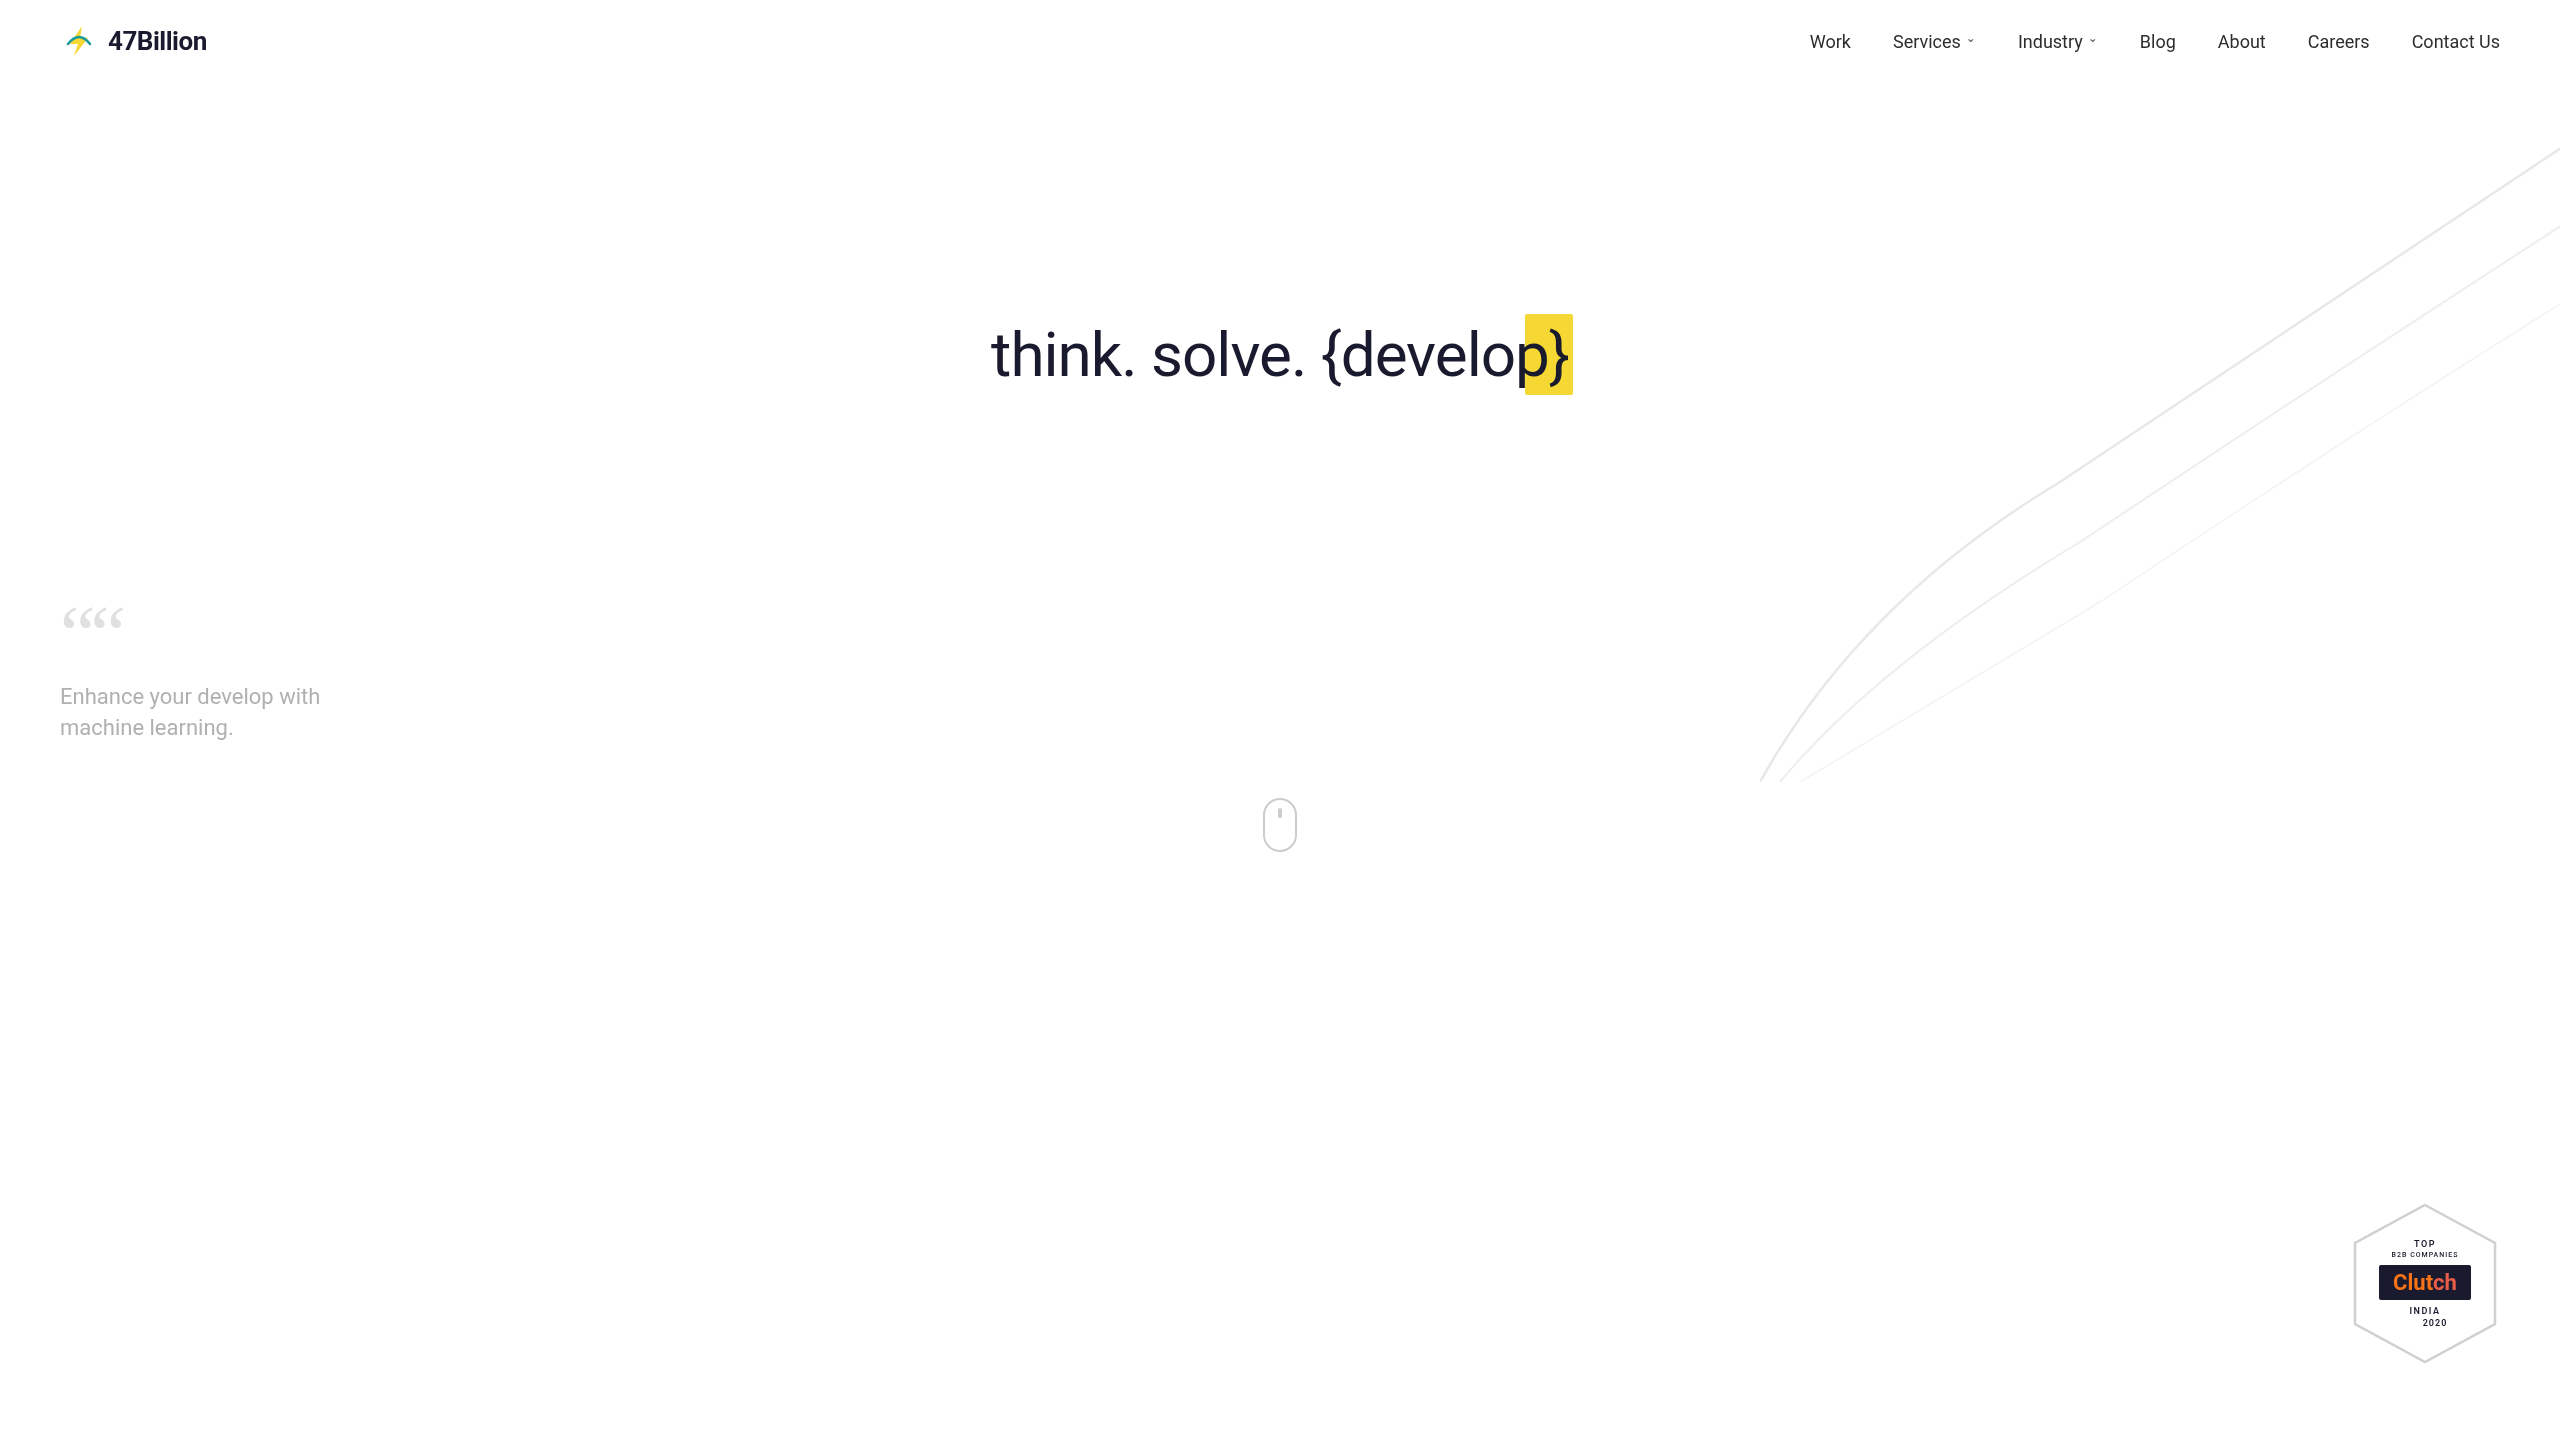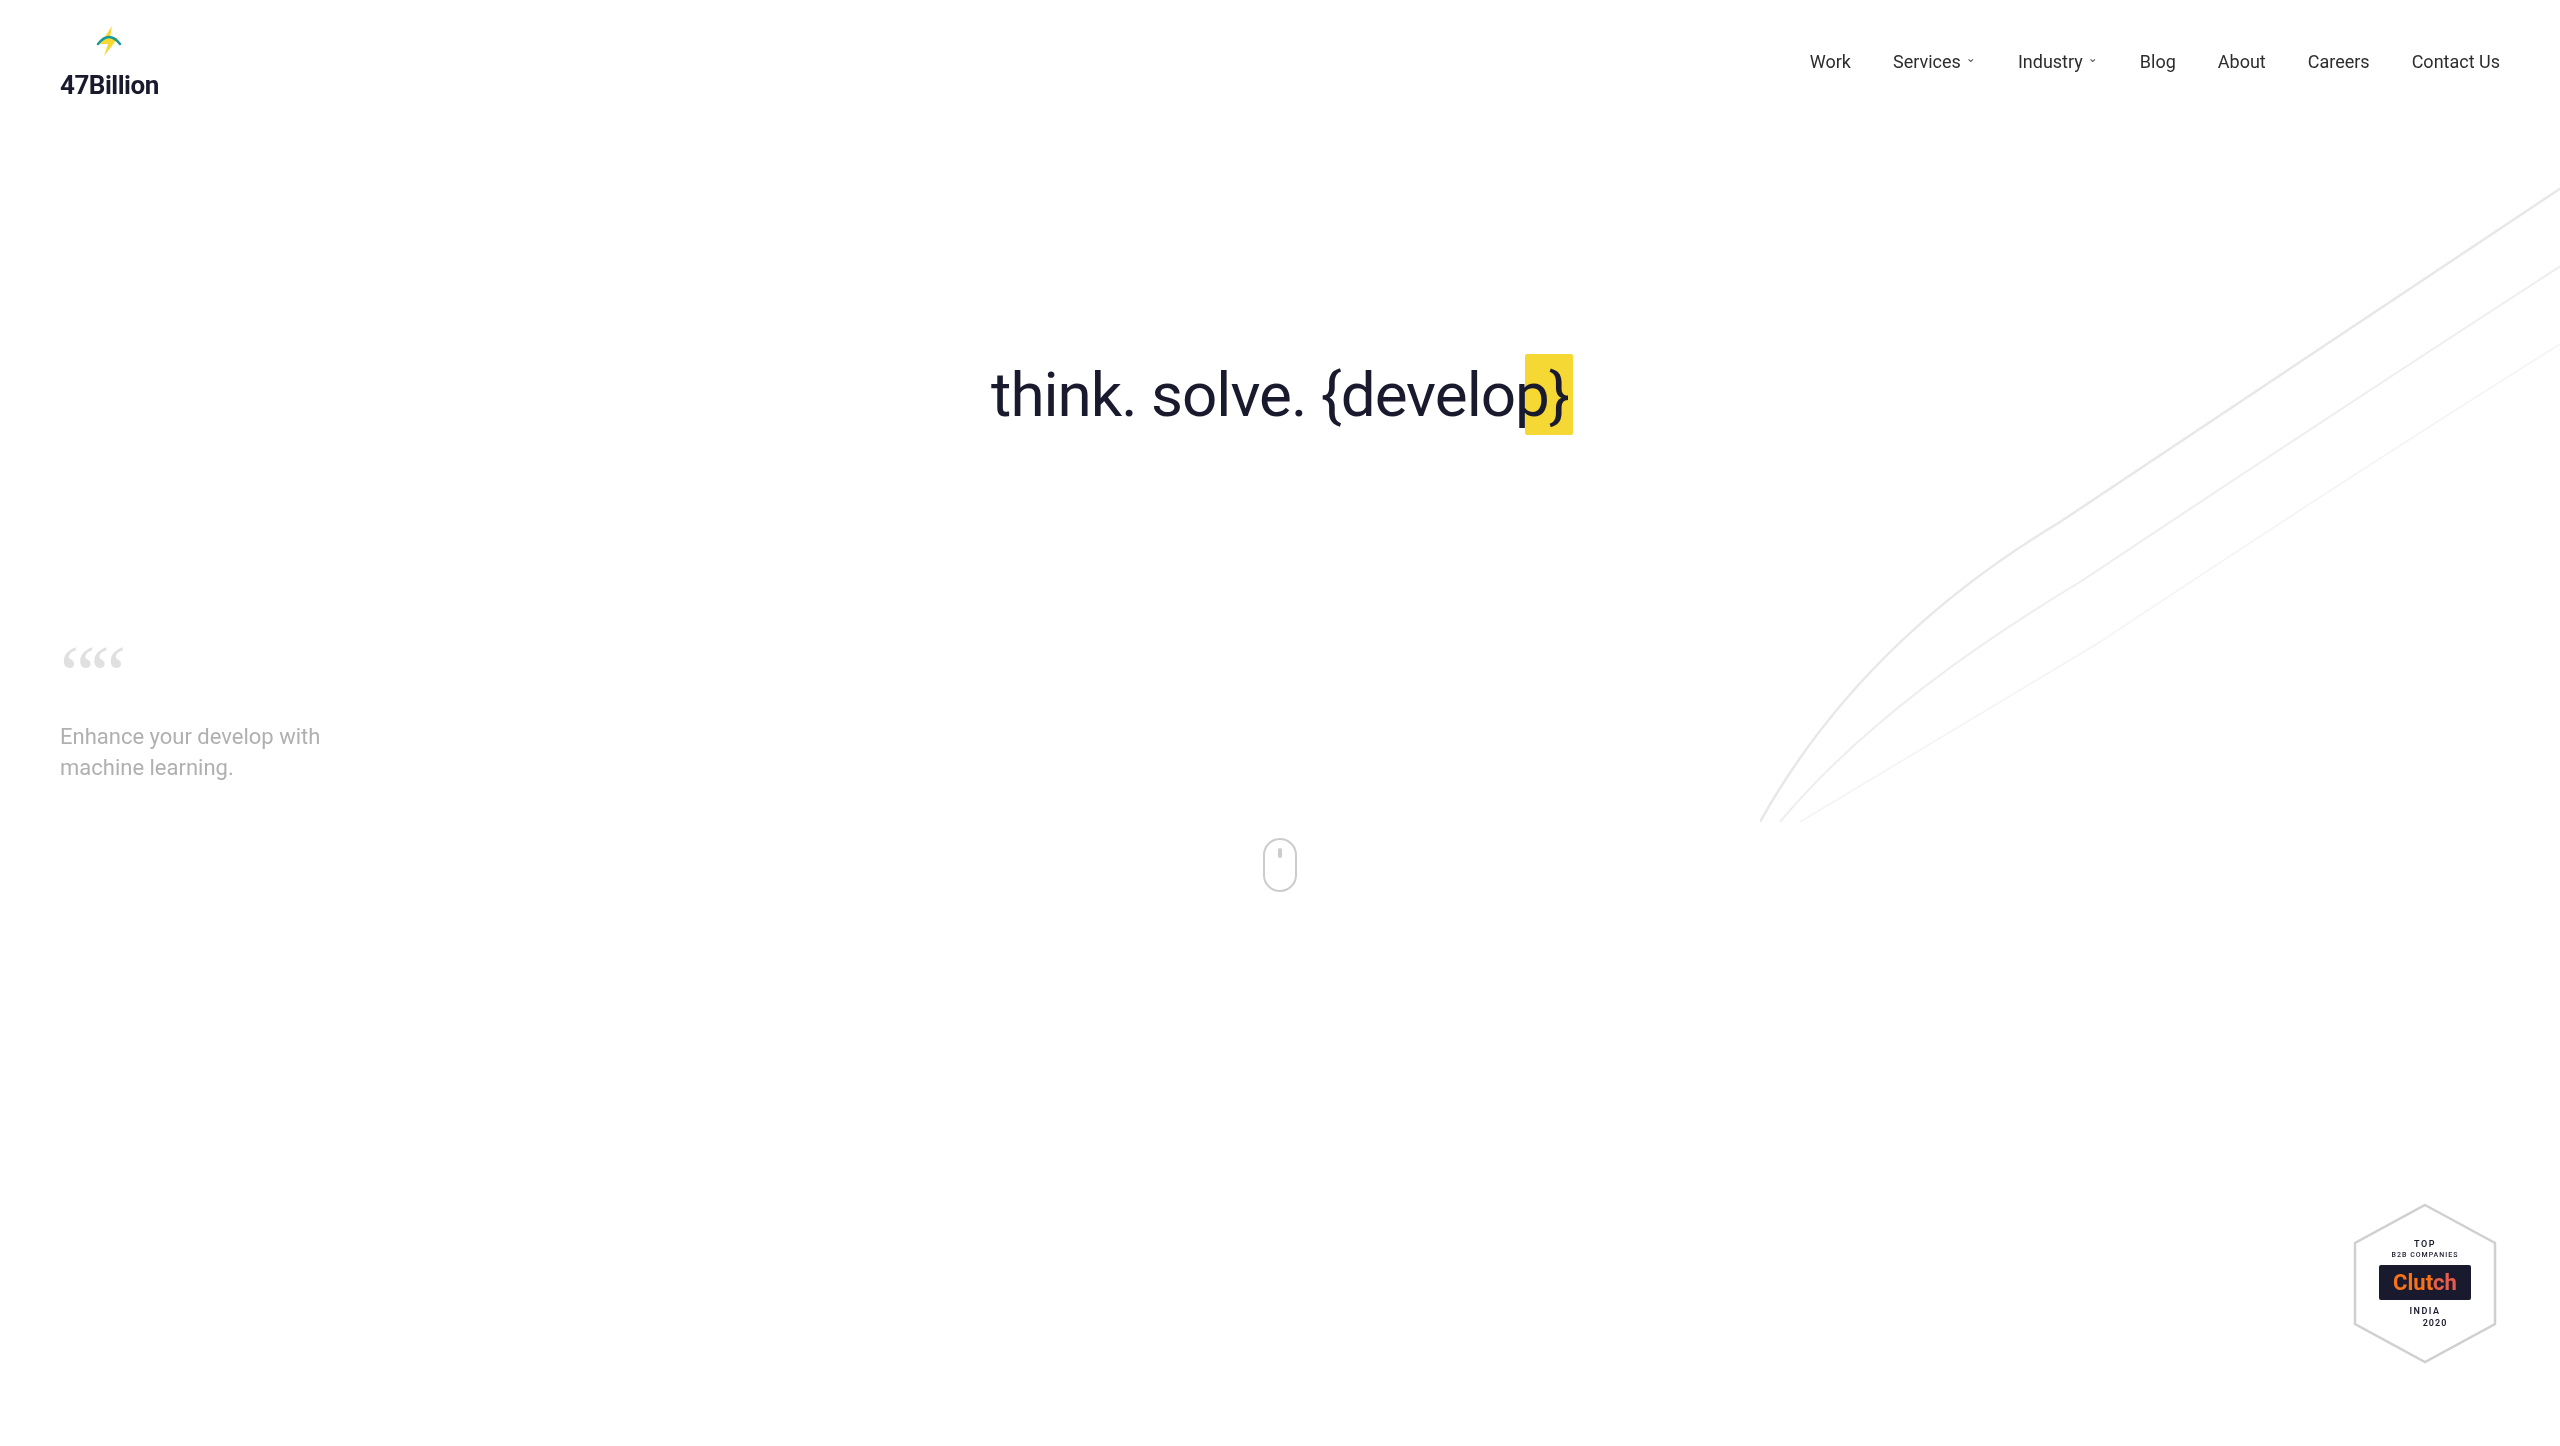--- a/index.html
+++ b/index.html
@@ -24,21 +24,20 @@
       padding: 22px 60px;
       background: #ffffff;
       position: relative;
       z-index: 10;
     }
 
     .logo-container {
       display: flex;
       align-items: center;
       gap: 10px;
-      flex-direction: column;
     }
 
     .logo-icon {
       width: 38px;
       height: 38px;
     }
 
     .logo-text {
       font-size: 26px;
       font-weight: 700;

